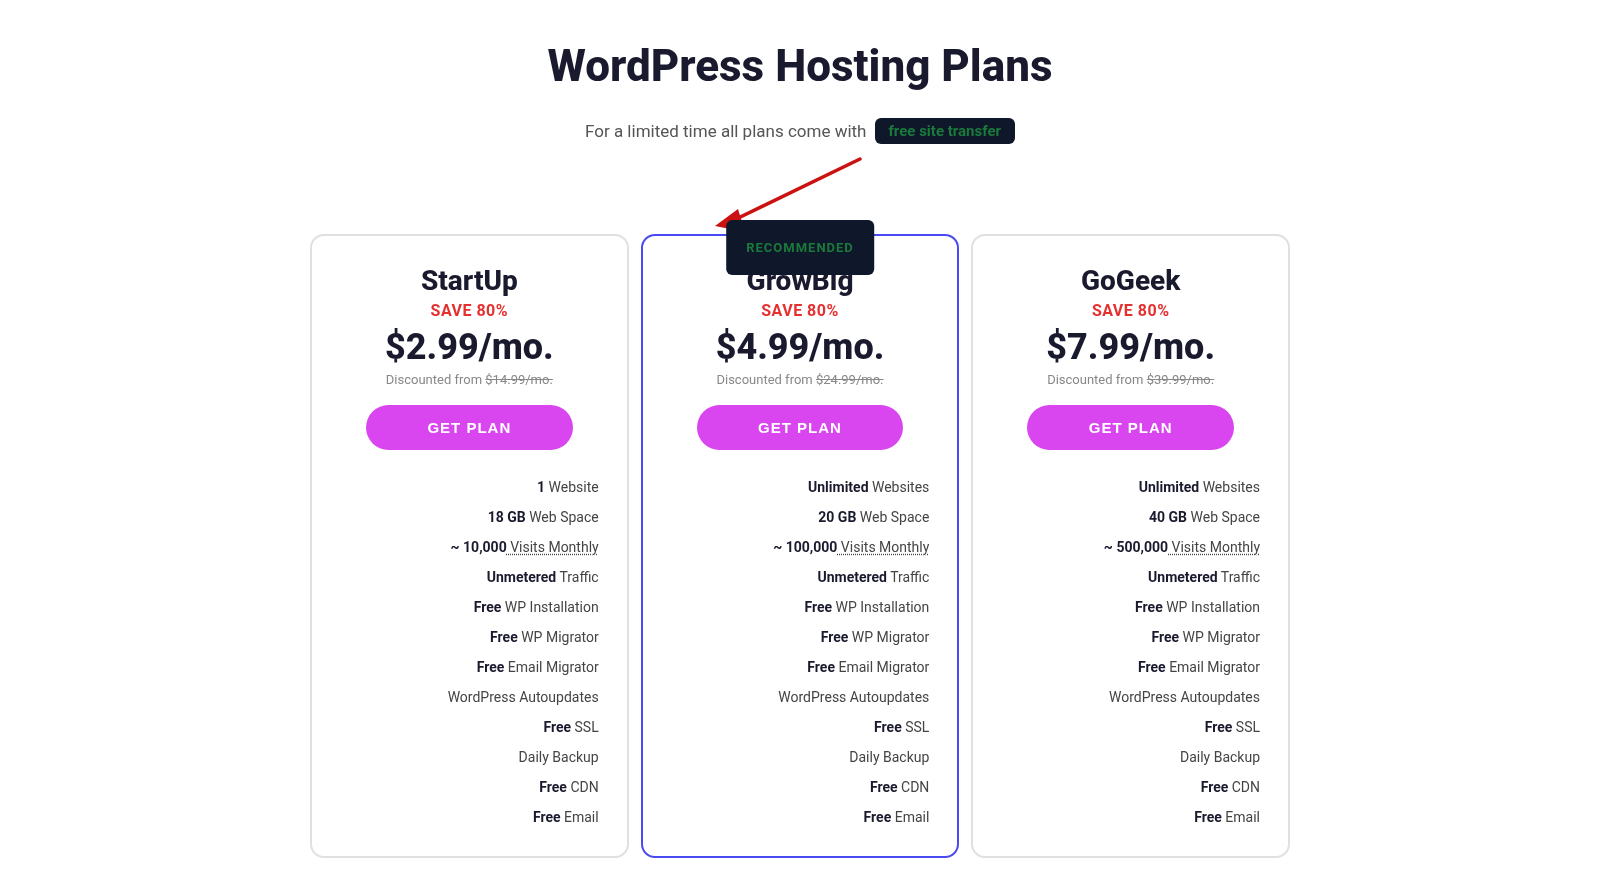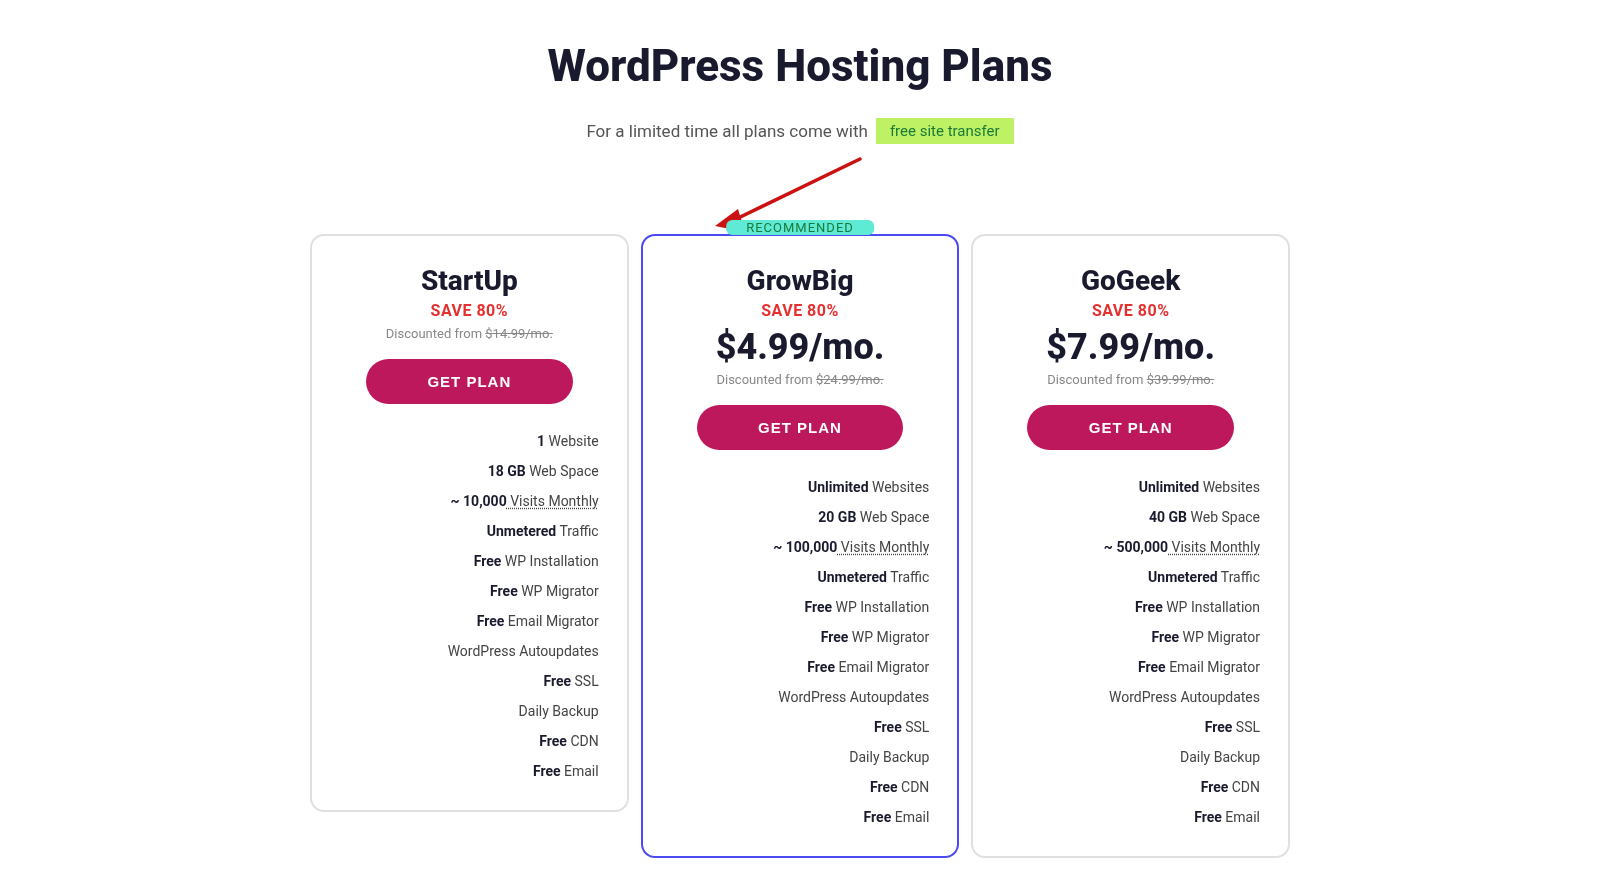--- a/index.html
+++ b/index.html
@@ -28,26 +28,26 @@
       color: #555;
       margin-bottom: 10px;
       display: flex;
       align-items: center;
       gap: 8px;
       flex-wrap: wrap;
       justify-content: center;
     }
 
     .free-transfer-badge {
-      background: #bef264;
+      background: #0f172a;
       color: #1a7a3a;
       font-size: 15px;
-      font-weight: 400;
+      font-weight: 700;
       padding: 4px 14px;
-      border-radius: 0;
+      border-radius: 6px;
     }
 
     .plans-container {
       display: flex;
       gap: 0;
       align-items: flex-start;
       max-width: 980px;
       width: 100%;
       margin-top: 0px;
       position: relative;
@@ -68,26 +68,26 @@
       border-radius: 14px;
       z-index: 2;
       margin: 0 12px;
     }
 
     .recommended-badge {
       position: absolute;
       top: -16px;
       left: 50%;
       transform: translateX(-50%);
-      background: #5eead4;
+      background: #0f172a;
       color: #1a7a3a;
       font-size: 13px;
-      font-weight: 400;
+      font-weight: 700;
       letter-spacing: 1px;
-      padding: 0 20px;
+      padding: 20px 20px;
       border-radius: 6px;
       white-space: nowrap;
     }
 
     .plan-name {
       font-size: 28px;
       font-weight: 800;
       color: #1a1a2e;
       margin-bottom: 4px;
     }
@@ -111,21 +111,21 @@
       font-size: 13px;
       color: #888;
       margin-bottom: 18px;
     }
 
     .original-price s {
       color: #888;
     }
 
     .get-plan-btn {
-      background: #be185d;
+      background: #d946ef;
       color: #fff;
       border: none;
       border-radius: 30px;
       padding: 14px 44px;
       font-size: 15px;
       font-weight: 700;
       letter-spacing: 1px;
       cursor: pointer;
       width: 80%;
       margin-bottom: 22px;
@@ -181,20 +181,21 @@
     <line x1="190" y1="5" x2="60" y2="68" stroke="#cc1111" stroke-width="3.5" stroke-linecap="round"></line>
 
     <polygon points="45,72 68,55 75,78" fill="#cc1111"></polygon>
   </svg>
 </div>
 
 <div class="plans-container" id="plans-container">
     <div class="plan-card">
       <div class="plan-name">StartUp</div>
       <div class="save-label">SAVE 80%</div>
+      <div class="price">$2.99/mo.</div>
       <div class="original-price">Discounted from <s>$14.99/mo.</s></div>
       <button class="get-plan-btn">GET PLAN</button>
       <ul class="features-list">
         <li><strong class="feat-bold">1</strong> Website</li>
         <li><strong class="feat-bold">18 GB</strong> Web Space</li>
         <li><strong class="feat-bold">~ 10,000</strong><span class="feat-underline"> Visits Monthly</span></li>
         <li><strong class="feat-bold">Unmetered</strong> Traffic</li>
         <li><strong class="feat-bold">Free</strong> WP Installation</li>
         <li><strong class="feat-bold">Free</strong> WP Migrator</li>
         <li><strong class="feat-bold">Free</strong> Email Migrator</li>

